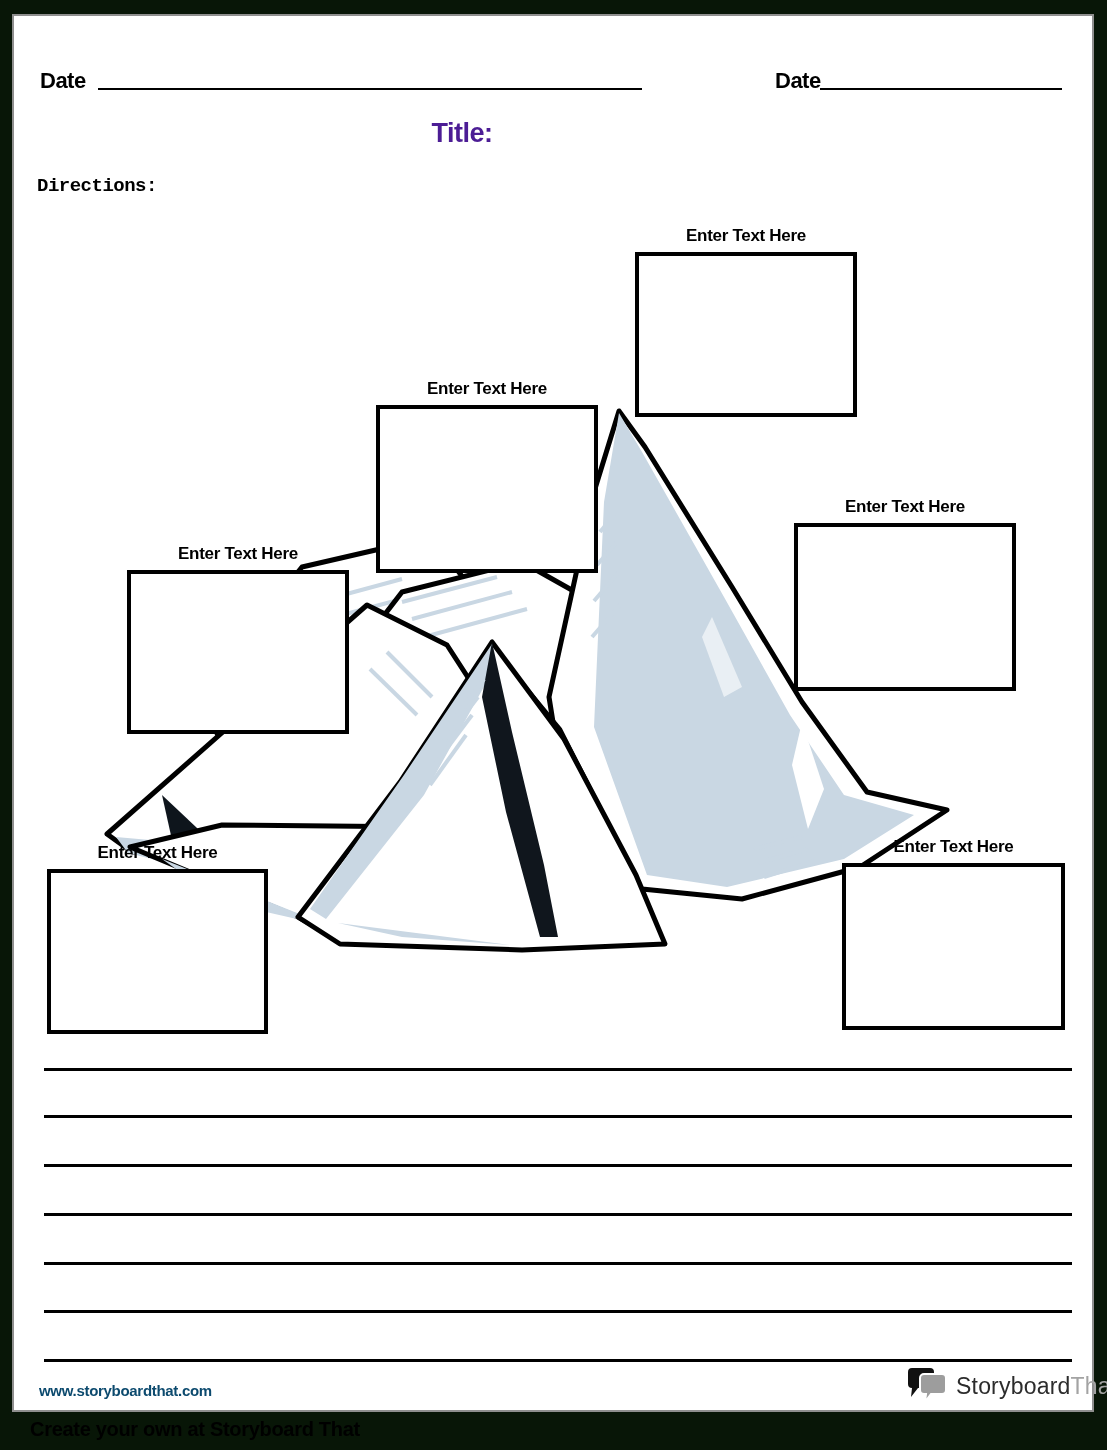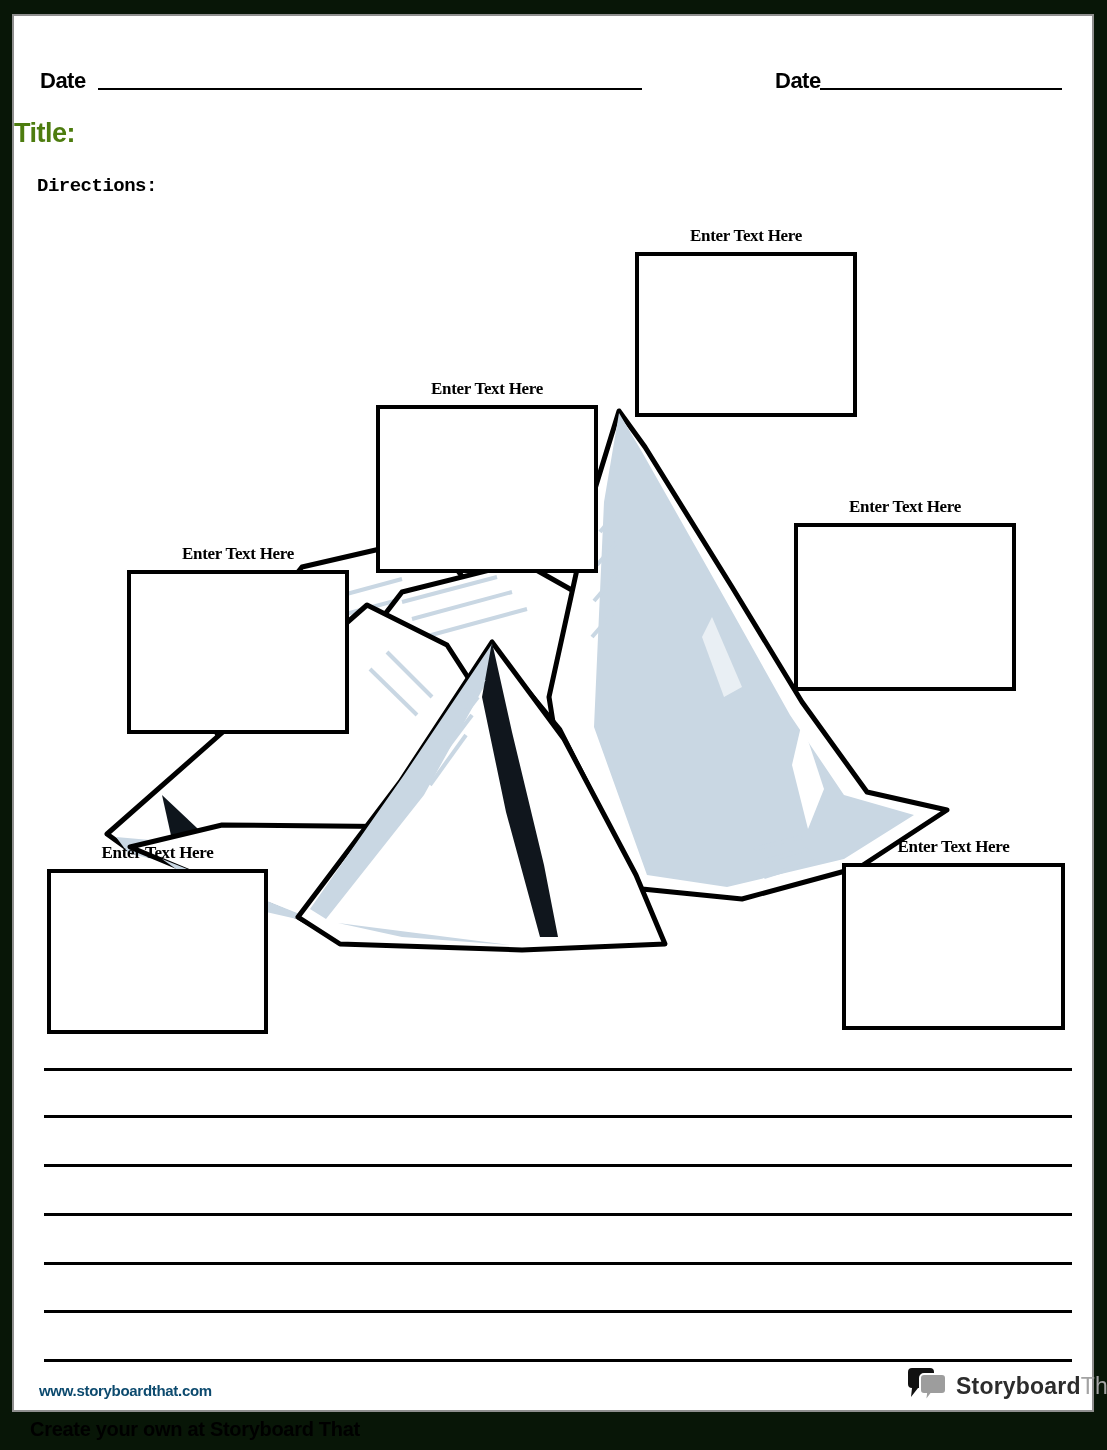--- a/index.html
+++ b/index.html
@@ -24,35 +24,35 @@
   }
   .name-label{left:26px;top:52px;font-size:22px;}
   .date-label{left:761px;top:52px;font-size:22px;}
   .fill-line{
     position:absolute;border-bottom:2px solid #000;height:0;
   }
   .name-line{left:84px;top:72px;width:544px;}
   .date-line{left:806px;top:72px;width:242px;}
   .title-label{
     position:absolute;left:0;top:102px;width:896px;
-    text-align:left;font-weight:700;font-size:27px;color:#4d7c0f;
+    text-align:center;font-weight:700;font-size:27px;color:#4c1d95;
     letter-spacing:-0.5px;
   }
   .directions-label{left:23px;top:159px;font-size:19px;font-family:Liberation Mono, monospace;}
   
   .iceberg{
     position:absolute;left:88px;top:381px;width:850px;height:560px;
   }
   
   .box{
     position:absolute;background:#fff;border:4px solid #000;box-sizing:border-box;
   }
   .box-label{
     position:absolute;font-weight:700;font-size:17px;color:#000;
-    text-align:center;letter-spacing:-0.3px;white-space:nowrap;font-family:Liberation Serif, serif;
+    text-align:center;letter-spacing:-0.3px;white-space:nowrap;
   }
   .box1{left:621px;top:236px;width:222px;height:165px;}
   .lbl1{left:621px;top:210px;width:222px;}
   .box2{left:362px;top:389px;width:222px;height:168px;}
   .lbl2{left:362px;top:363px;width:222px;}
   .box3{left:113px;top:554px;width:222px;height:164px;}
   .lbl3{left:113px;top:528px;width:222px;}
   .box4{left:780px;top:507px;width:222px;height:168px;}
   .lbl4{left:780px;top:481px;width:222px;}
   .box5{left:33px;top:853px;width:221px;height:165px;}
@@ -66,21 +66,21 @@
   
   .site-url{
     position:absolute;left:25px;top:1366px;
     font-weight:700;font-size:15px;color:#0c4a6e;letter-spacing:-0.3px;
   }
   .logo{
     position:absolute;left:892px;top:1348px;height:44px;
     display:flex;align-items:center;
   }
   .logo-text{font-size:23px;letter-spacing:0.2px;margin-left:6px;}
-  .logo-sb{color:#2c2c2c;font-weight:700;}
+  .logo-sb{color:#2c2c2c;font-weight:400;}
   .logo-that{color:#a3a3a3;font-weight:500;}
   .bottom-band{
     position:absolute;left:0;top:1412px;width:1107px;height:38px;
     background:#081607;
   }
   .band-text{
     position:absolute;left:30px;top:6px;
     font-weight:700;font-size:20px;color:#000000;letter-spacing:-0.3px;
   }
 </style>

